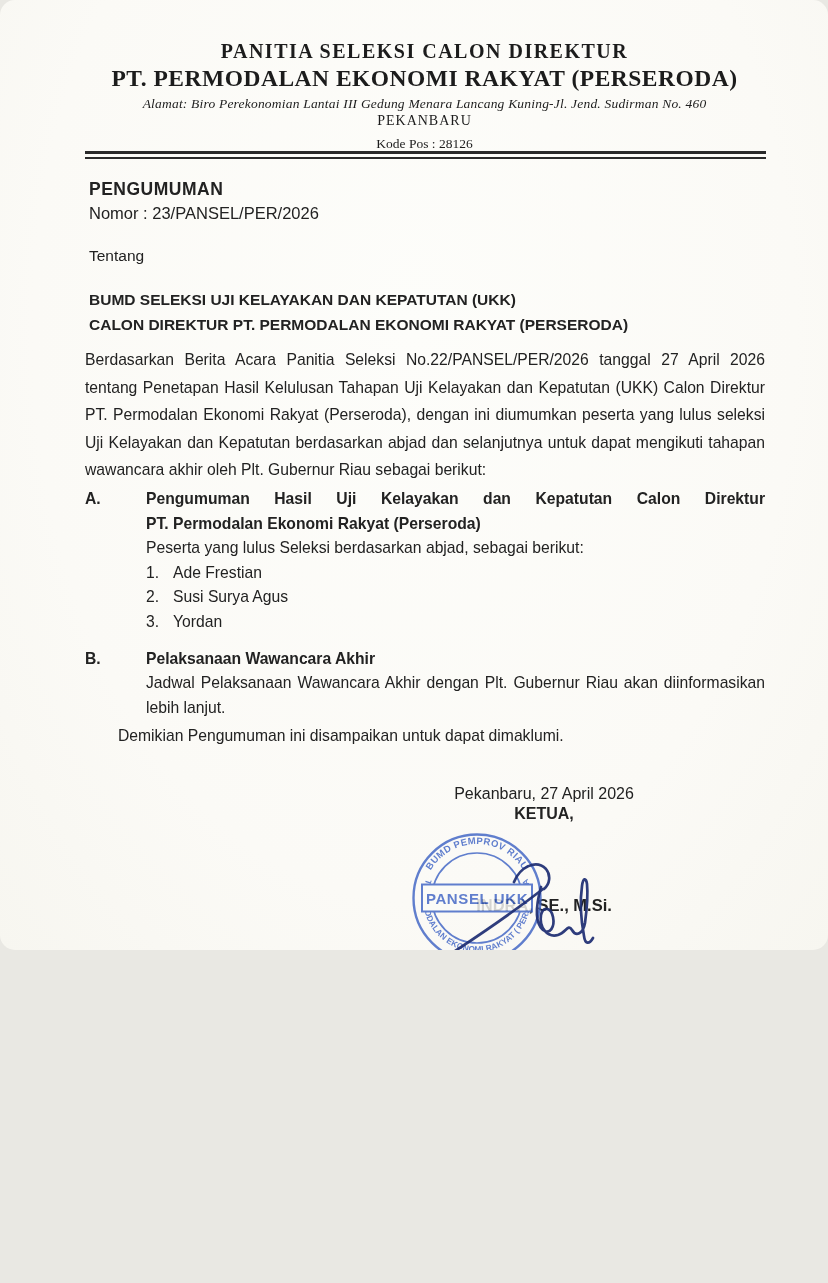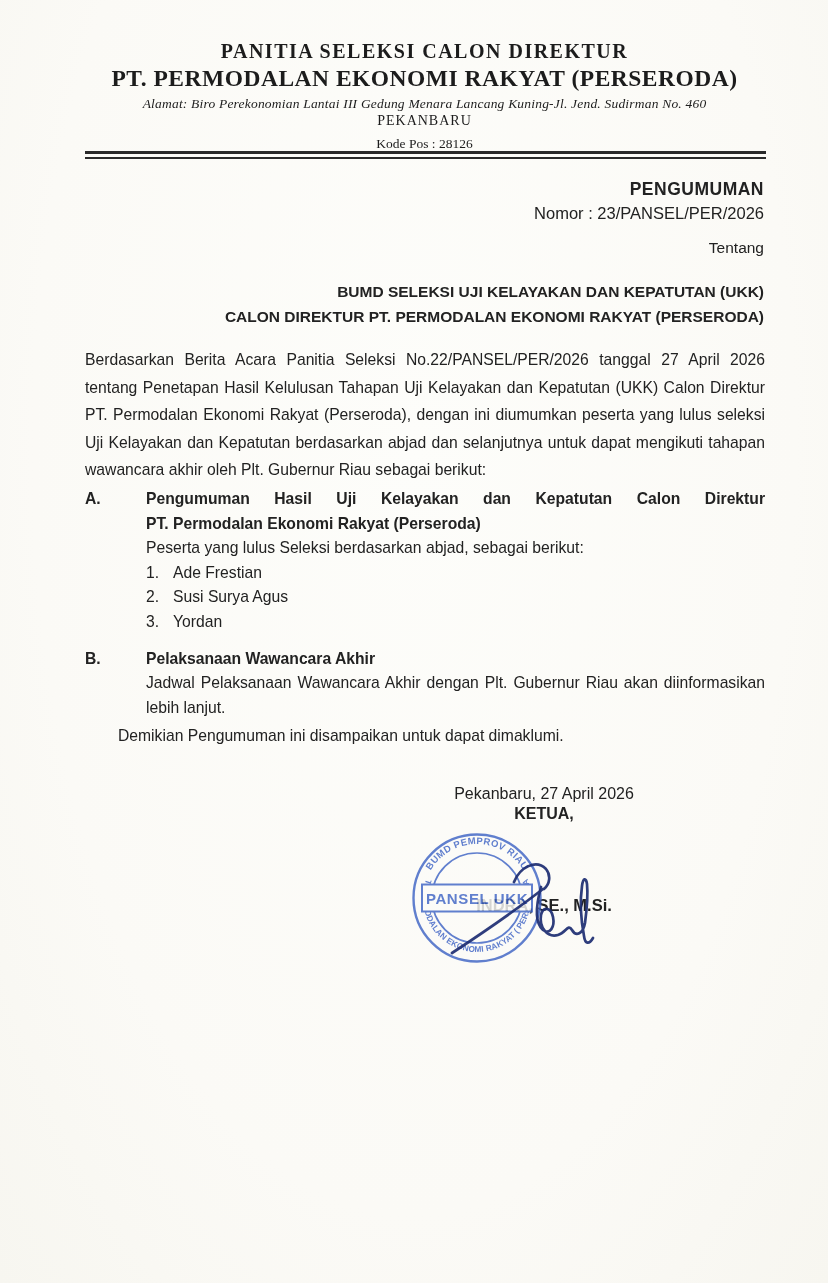--- a/index.html
+++ b/index.html
@@ -1,35 +1,35 @@
 <!DOCTYPE html>
 <html><head>
 <meta charset="utf-8">
 <style>
   html,body{margin:0;padding:0;background:#e9e8e3;}
   .page{
-    position:relative;width:828px;height:1283px;margin:0 auto;
+    position:relative;width:828px;height:950px;margin:0 auto;
     background:radial-gradient(ellipse at 50% 35%, #fdfdfa 0%, #fbfaf6 65%, #f7f6f0 100%);
-    font-family:"Liberation Sans",sans-serif;color:#222;overflow:hidden;
+    font-family:"Liberation Sans",sans-serif;color:#222;overflow:hidden;border-radius:15px;
   }
   
   .letterhead{position:absolute;left:85px;right:64px;top:40px;text-align:center;
     font-family:"Liberation Serif",serif;color:#1c1c1c;}
   .lh1{font-size:20px;font-weight:700;letter-spacing:1.5px;}
   .lh2{font-size:23.5px;font-weight:700;letter-spacing:.5px;margin-top:2px;}
   .lh-addr{font-size:13.5px;margin-top:4px;letter-spacing:.2px;font-style:italic;}
   .lh-city{font-size:14px;letter-spacing:1px;margin-top:1px;}
   .lh-kode{font-size:13.5px;text-align:center;margin-top:7px;}
   .rule{position:absolute;left:85px;right:62px;top:151px;height:2.5px;
     border-top:3.5px solid #2a2a2a;border-bottom:2px solid #2a2a2a;}
   
-  .title-block{position:absolute;left:89px;right:64px;top:179px;text-align:right;}
+  .title-block{position:absolute;left:89px;right:64px;top:179px;text-align:left;}
   .doc-title{font-size:17.5px;font-weight:700;letter-spacing:.5px;}
   .doc-number{font-size:16.5px;margin-top:4px;}
-  .doc-about{font-size:15.5px;margin-top:16px;}
+  .doc-about{font-size:15.5px;margin-top:24px;}
   .doc-subject{font-size:15.5px;font-weight:700;line-height:25px;margin-top:22px;}
   
   .opening{position:absolute;left:85px;right:63px;top:346px;margin:0;
     font-size:15.7px;line-height:27.6px;text-align:justify;}
   .sections{position:absolute;left:85px;right:63px;top:487px;font-size:15.7px;line-height:24.6px;}
   .section{display:flex;}
   .sec-label{width:33px;font-weight:700;flex:none;}
   .sec-body{flex:1;margin-left:28px;}
   .sec-head-just{font-weight:700;text-align:justify;text-align-last:justify;}
   .sec-head{font-weight:700;}

